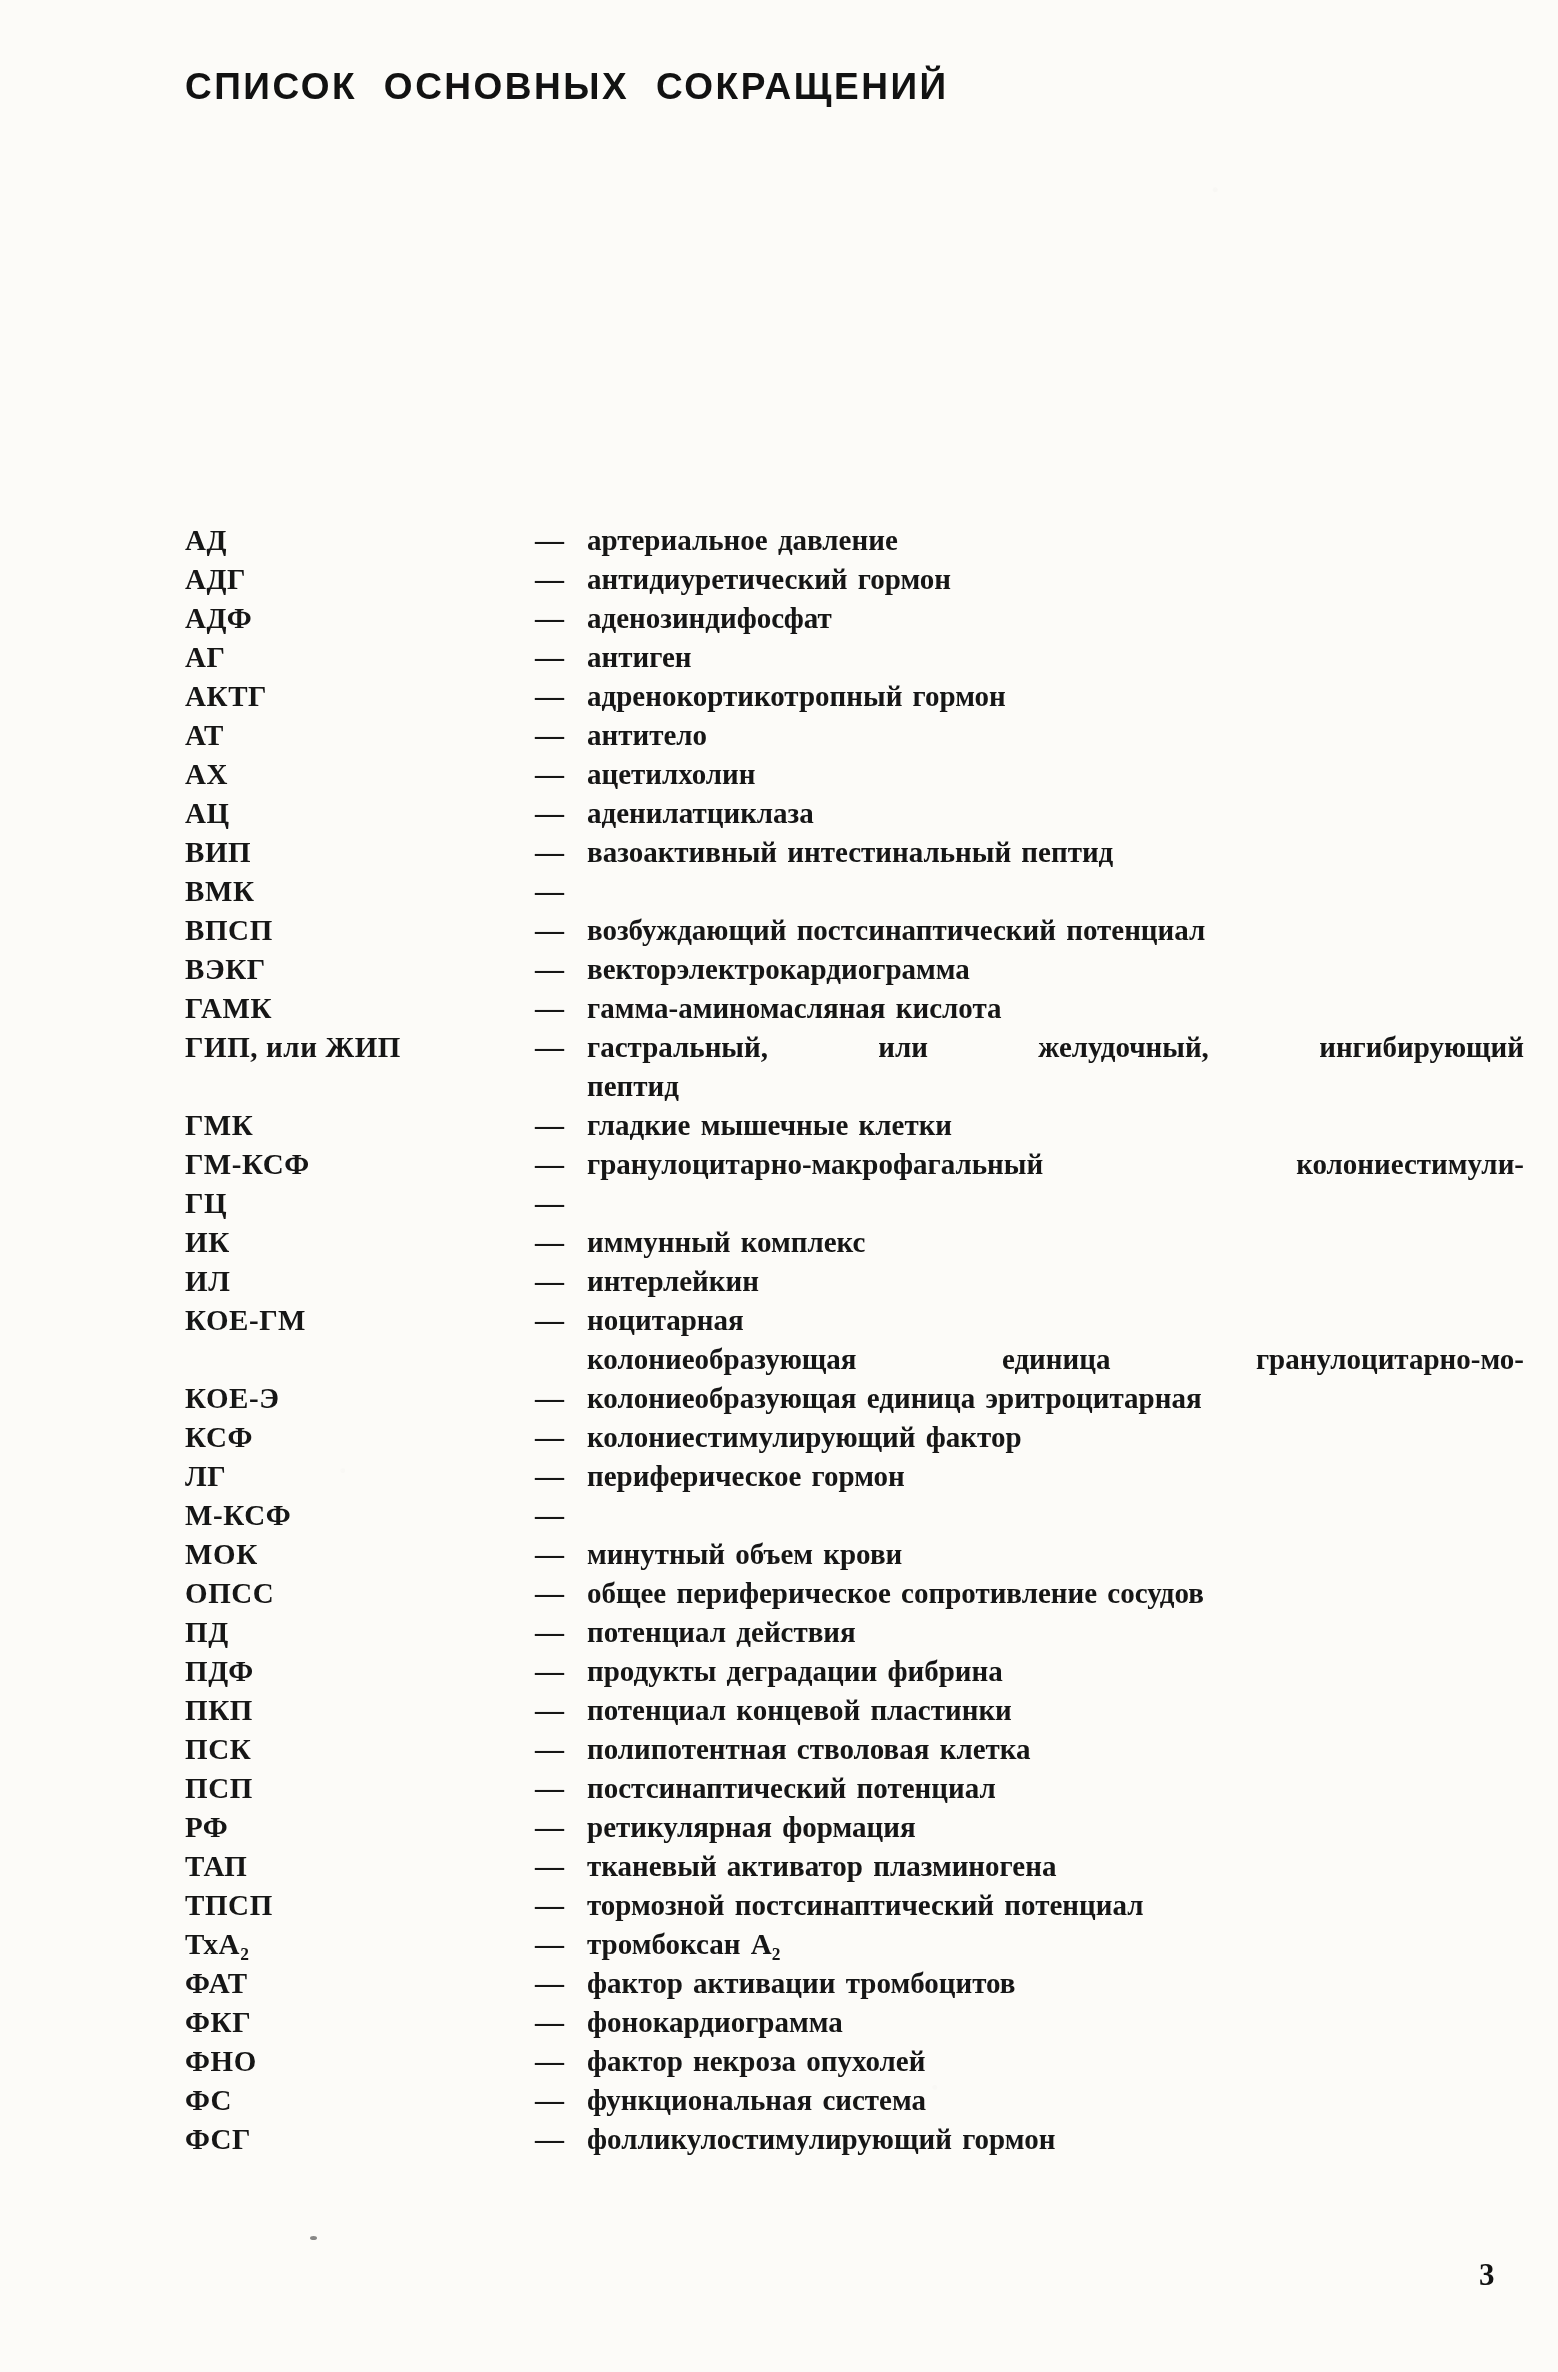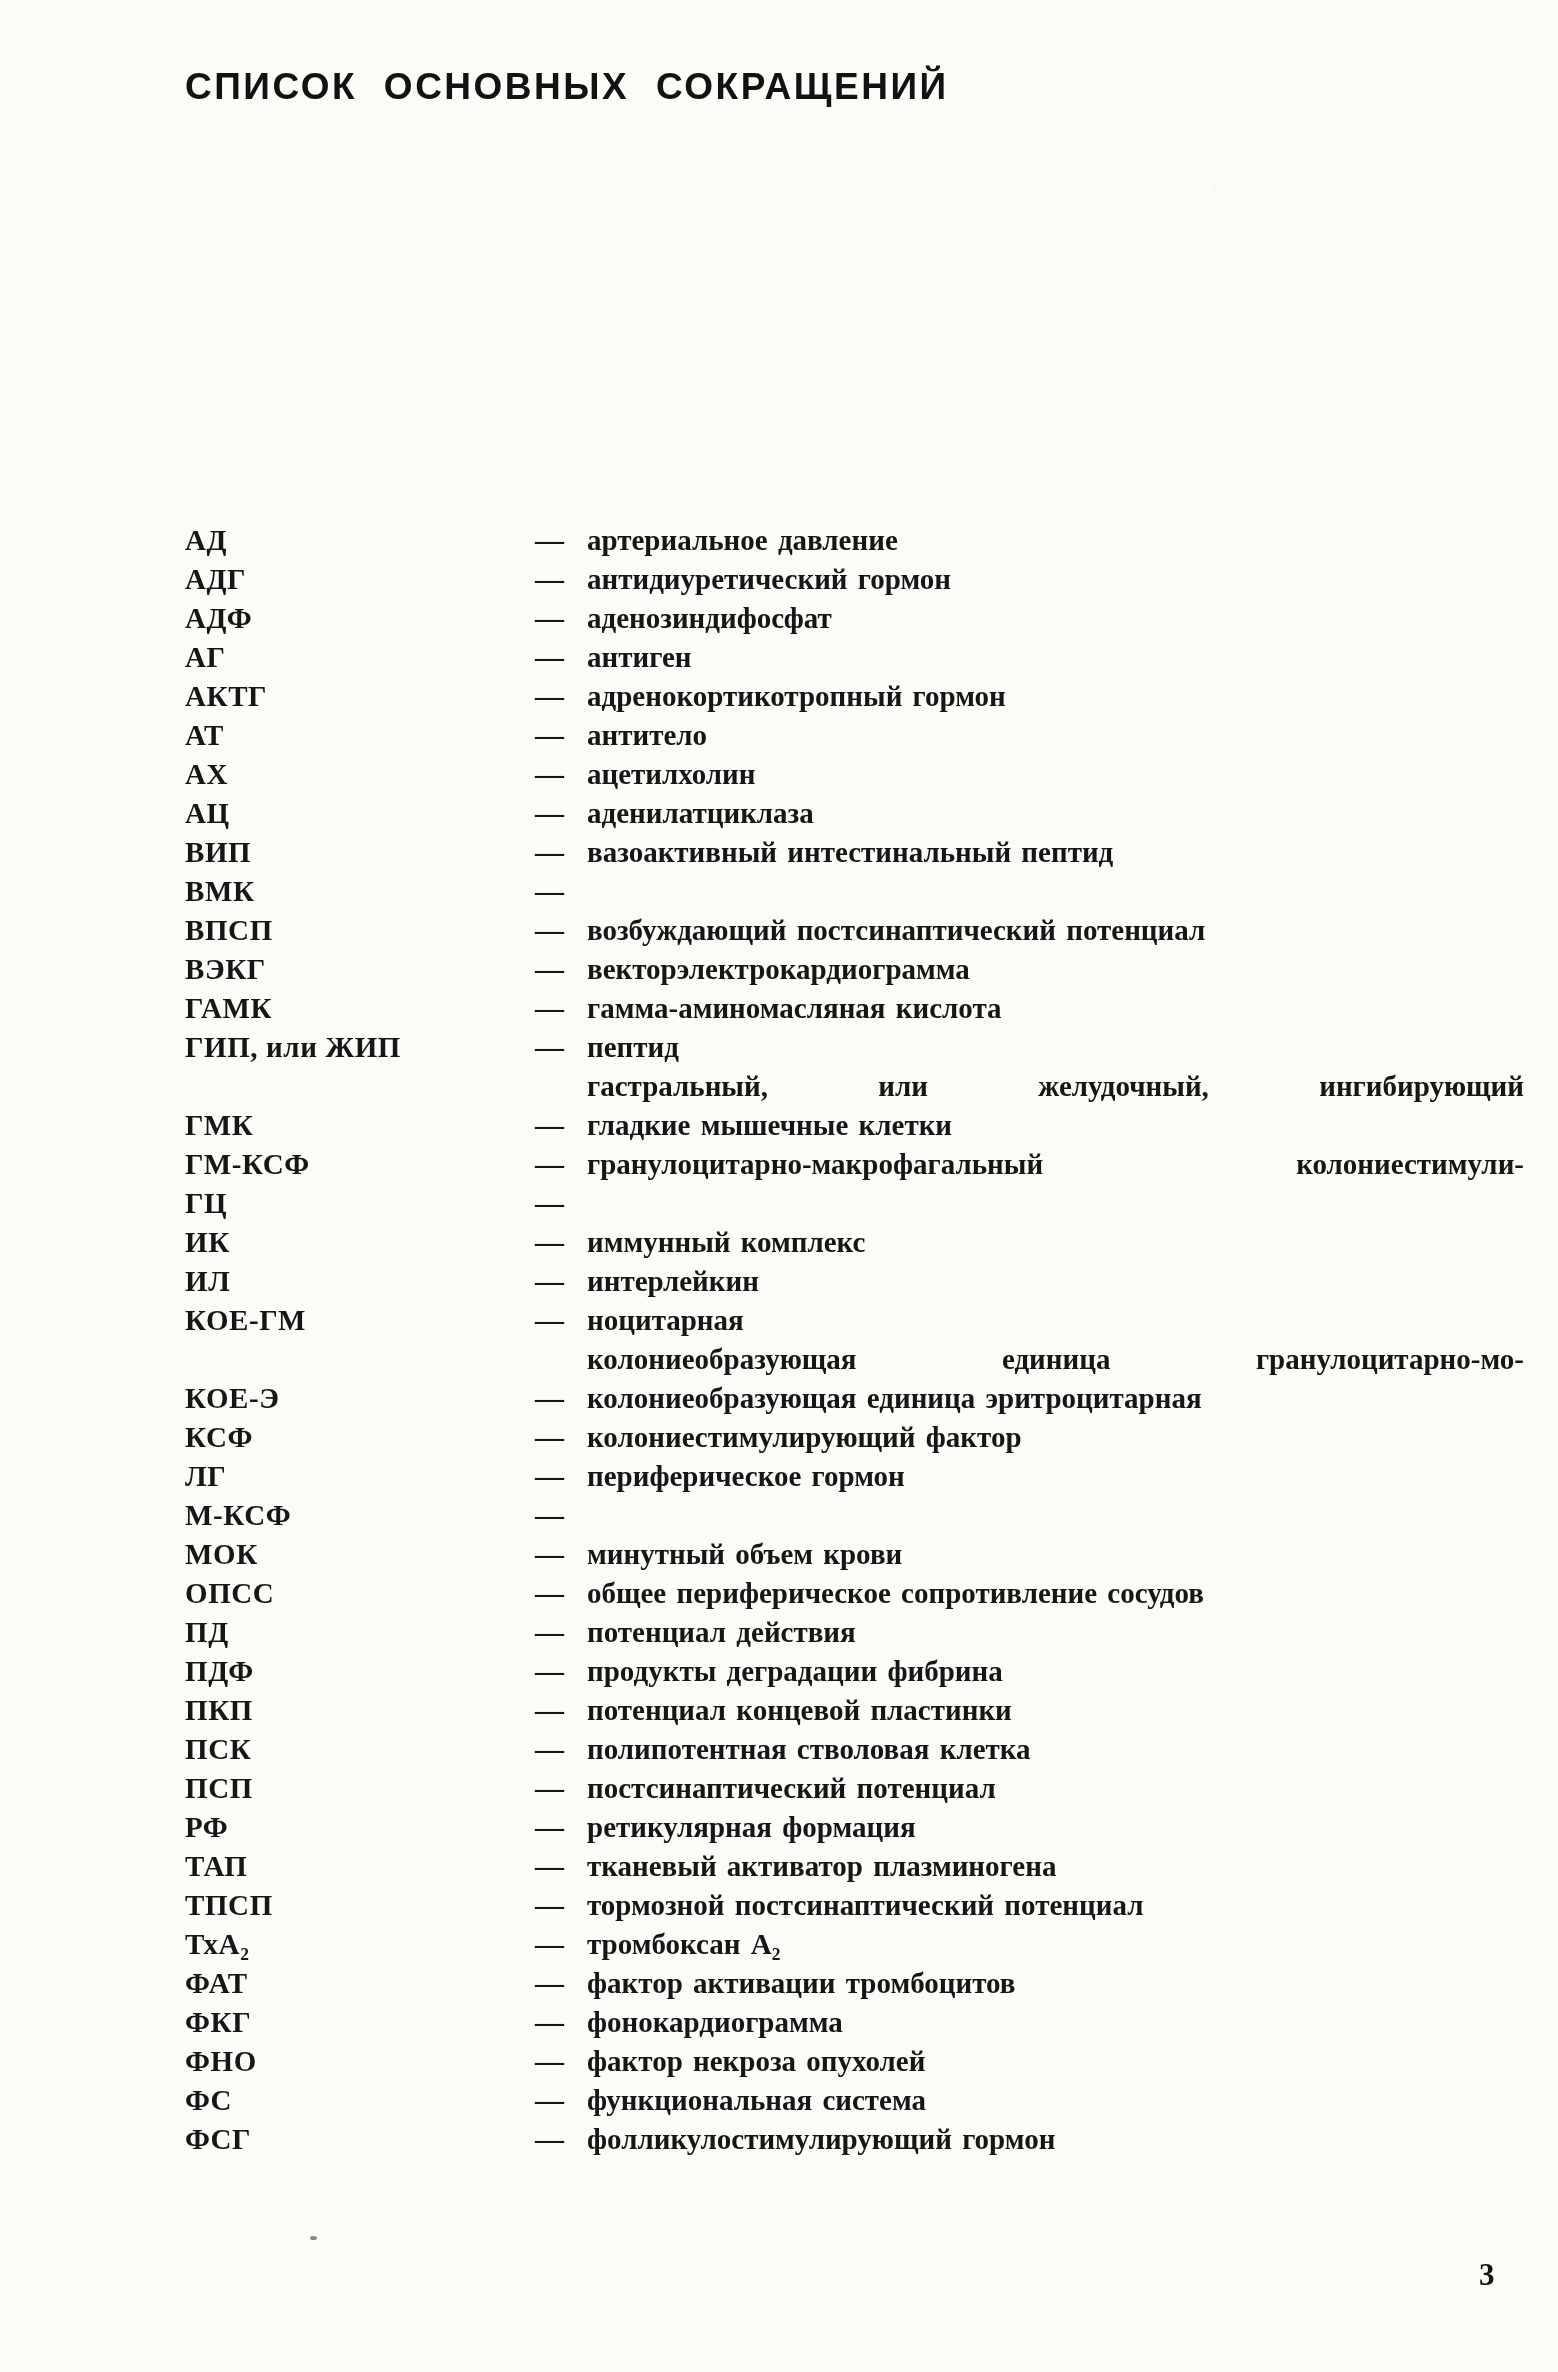--- a/index.html
+++ b/index.html
@@ -188,22 +188,22 @@
     <span class="abbr">ГАМК</span>
     <span class="dash">—</span>
     <span class="def">
           <div class="defline">гамма-аминомасляная кислота</div>
         </span>
   </div>
       <div class="row">
     <span class="abbr">ГИП, или ЖИП</span>
     <span class="dash">—</span>
     <span class="def">
+          <div class="defline fill">гастральный, или желудочный, ингибирующий</div>
           <div class="defline">пептид</div>
-          <div class="defline fill">гастральный, или желудочный, ингибирующий</div>
         </span>
   </div>
       <div class="row">
     <span class="abbr">ГМК</span>
     <span class="dash">—</span>
     <span class="def">
           <div class="defline">гладкие мышечные клетки</div>
         </span>
   </div>
       <div class="row">

